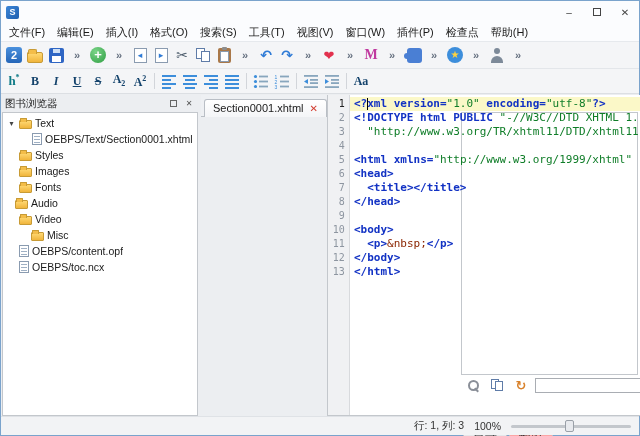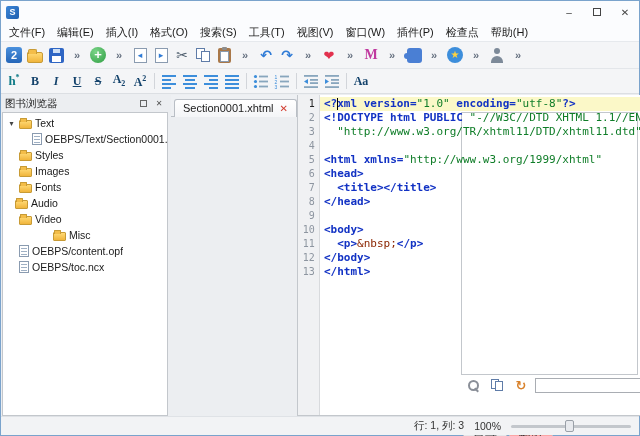--- a/index.html
+++ b/index.html
@@ -63,21 +63,21 @@
   .useric .h { position:absolute; top:0; left:4px; width:6px; height:6px; border-radius:50%; background:#7d8a99; display:block; }
   .useric .b { position:absolute; bottom:0; left:1px; width:12px; height:7px; border-radius:6px 6px 0 0; background:#7d8a99; display:block; }
   .head { color:#0e7a86; font-weight:bold; font-size:13px; font-family:"Liberation Serif","DejaVu Serif",serif; }
   .fmt { color:#13426b; font-weight:bold; font-size:12px; font-family:"Liberation Serif","DejaVu Serif",serif; }
   .fmt.i { font-style:italic; } .fmt.u { text-decoration:underline; } .fmt.s { text-decoration:line-through; }
   .fmt sub,.fmt sup,.head sup { font-size:8px; }
 
   
   .main { flex:1; display:flex; min-height:0; background:#eceef1; gap:3px; padding:1px 1px 0 1px; }
   .panel { display:flex; flex-direction:column; min-height:0; }
-  .left  { width:166px; flex:none; }
+  .left  { width:196px; flex:none; }
   .center{ flex:1; min-width:0; display:flex; flex-direction:row; }
   .right { width:177px; flex:none; }
   .panel-head { height:17px; display:flex; align-items:center; padding:0 3px; font-size:10.5px; gap:4px; flex:none; }
   .panel-title { flex:1; white-space:nowrap; overflow:hidden; }
   .ph-btn { width:12px; height:12px; display:flex; align-items:center; justify-content:center; color:#555; font-size:8px; }
   .ph-sq { width:7px; height:7px; border:1px solid #666; display:inline-block; }
 
   
   .tree { background:#fff; border:1px solid #c3c7cc; flex:1; overflow:hidden; padding-top:2px; }
   .tree-row { display:flex; align-items:center; height:16px; gap:3px; white-space:nowrap; overflow:hidden; font-size:10.5px; }
@@ -414,21 +414,21 @@
           <div class="tree-row" style="padding-left: 0;">
             <span class="arrow"></span>
             <span class="t-folder"></span>
             <span class="t-label">Audio</span>
           </div>
           <div class="tree-row" style="padding-left: 4px;">
             <span class="arrow"></span>
             <span class="t-folder"></span>
             <span class="t-label">Video</span>
           </div>
-          <div class="tree-row" style="padding-left: 16px; margin-left: 22px;">
+          <div class="tree-row" style="padding-left: 16px;">
             <span class="arrow"></span>
             <span class="t-folder"></span>
             <span class="t-label">Misc</span>
           </div>
           <div class="tree-row" style="padding-left: 4px;">
             <span class="arrow"></span>
             <span class="t-page"></span>
             <span class="t-label">OEBPS/content.opf</span>
           </div>
           <div class="tree-row" style="padding-left: 4px;">

